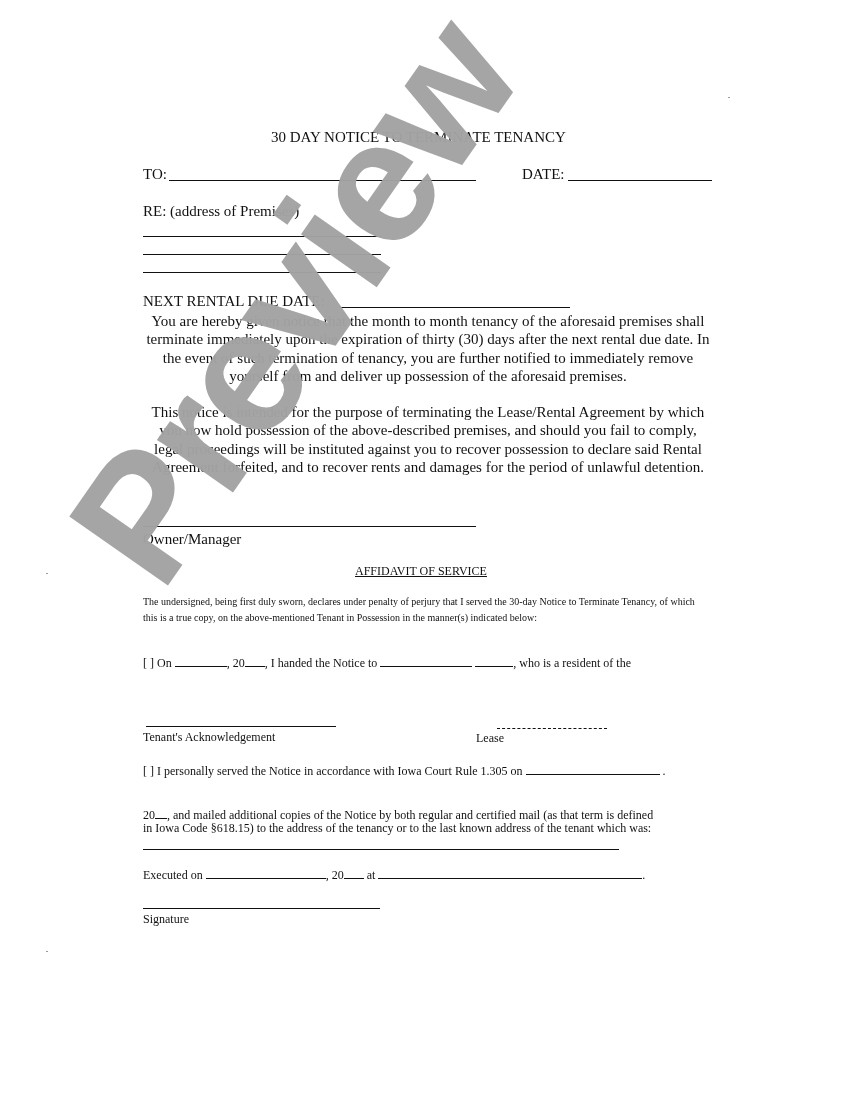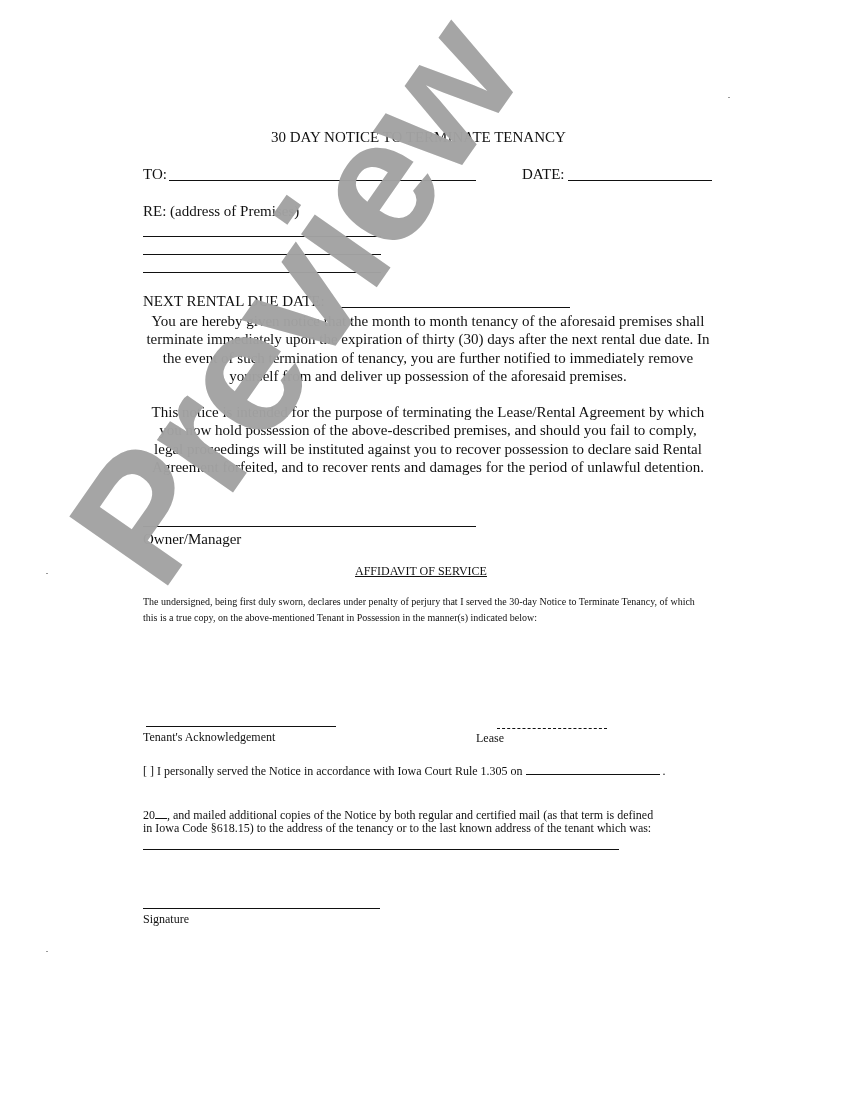--- a/index.html
+++ b/index.html
@@ -46,39 +46,52 @@
 
   <div class="para" style="top:312px;">You are hereby given notice that the month to month tenancy of the aforesaid premises shall terminate immediately upon the expiration of thirty (30) days after the next rental due date. In the event of such termination of tenancy, you are further notified to immediately remove yourself from and deliver up possession of the aforesaid premises.</div>
   <div class="para" style="top:403px;">This notice is intended for the purpose of terminating the Lease/Rental Agreement by which you now hold possession of the above-described premises, and should you fail to comply, legal proceedings will be instituted against you to recover possession to declare said Rental Agreement forfeited, and to recover rents and damages for the period of unlawful detention.</div>
 
   <div class="line" style="left:143px; top:526px; width:333px;"></div>
   <div class="abs big" style="left:143px; top:531px;">Owner/Manager</div>
 
   <div class="abs small" style="left:355px; top:564px;text-decoration:underline;">AFFIDAVIT OF SERVICE</div>
   <div class="para-s" style="top:594px;">The undersigned, being first duly sworn, declares under penalty of perjury that I served the 30-day Notice to Terminate Tenancy, of which this is a true copy, on the above-mentioned Tenant in Possession in the manner(s) indicated below:</div>
 
+  <div class="abs small" style="left:143px; top:654px;">
+    <span>[  ]</span>
+    <span>On</span>
+    <span class="blank" style="width:52px;"></span><span>, 20</span><span class="blank" style="width:20px;"></span><span>, I handed the Notice to</span>
+    <span class="blank" style="width:92px;"></span>
+    <span class="blank" style="width:38px;"></span><span>, who is a resident of the</span>
+  </div>
 
   <div class="line" style="left:146px; top:726px; width:190px;"></div>
   <div class="abs small" style="left:143px; top:730px;">Tenant's Acknowledgement</div>
   <div class="line" style="left:497px; top:728px; width:110px; border-bottom-style:dashed;"></div>
   <div class="abs small" style="left:476px; top:731px;">Lease</div>
 
   <div class="abs small" style="left:143px; top:762px;">
     <span>[  ]</span>
     <span>I personally served the Notice in accordance with Iowa Court Rule 1.305 on</span>
     <span class="blank" style="width:134px;"></span>
     <span>.</span>
   </div>
 
   <div class="abs small" style="left:143px; top:806px;">
     <span>20</span><span class="blank" style="width:12px;"></span><span>, and mailed additional copies of the Notice by both regular and certified mail (as that term is defined</span>
   </div>
   <div class="abs small" style="left:143px; top:821px;">in Iowa Code §618.15) to the address of the tenancy or to the last known address of the tenant which was:</div>
   <div class="line" style="left:143px; top:849px; width:476px;"></div>
 
+  <div class="abs small" style="left:143px; top:866px;">
+    <span>Executed on</span>
+    <span class="blank" style="width:120px;"></span><span>, 20</span><span class="blank" style="width:20px;"></span>
+    <span>at</span>
+    <span class="blank" style="width:264px;"></span><span>.</span>
+  </div>
 
   <div class="line" style="left:143px; top:908px; width:237px;"></div>
   <div class="abs small" style="left:143px; top:912px;">Signature</div>
 
   <div class="dot" style="left:728px; top:97px;"></div>
   <div class="dot" style="left:46px; top:573px;"></div>
   <div class="dot" style="left:46px; top:951px;"></div>
 
   <div class="watermark" style="color: rgb(163, 163, 163);">Preview</div>
 </div>

